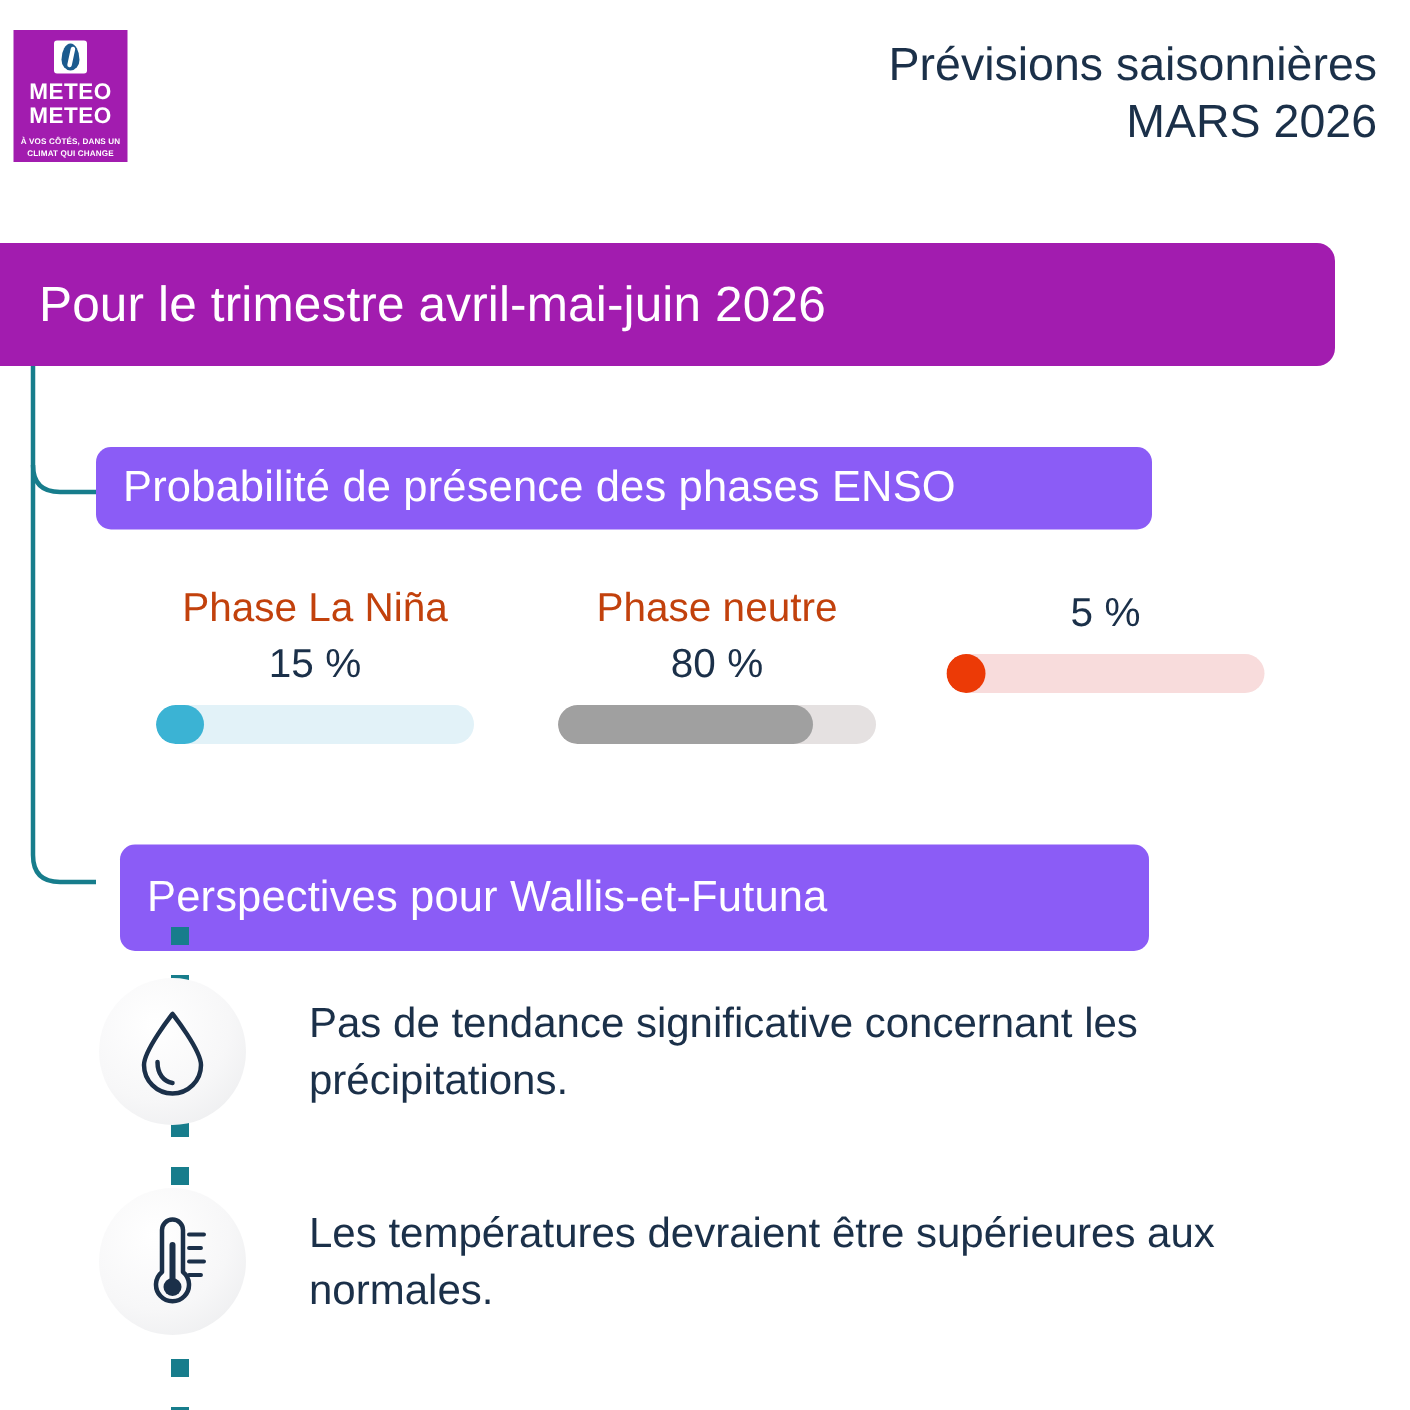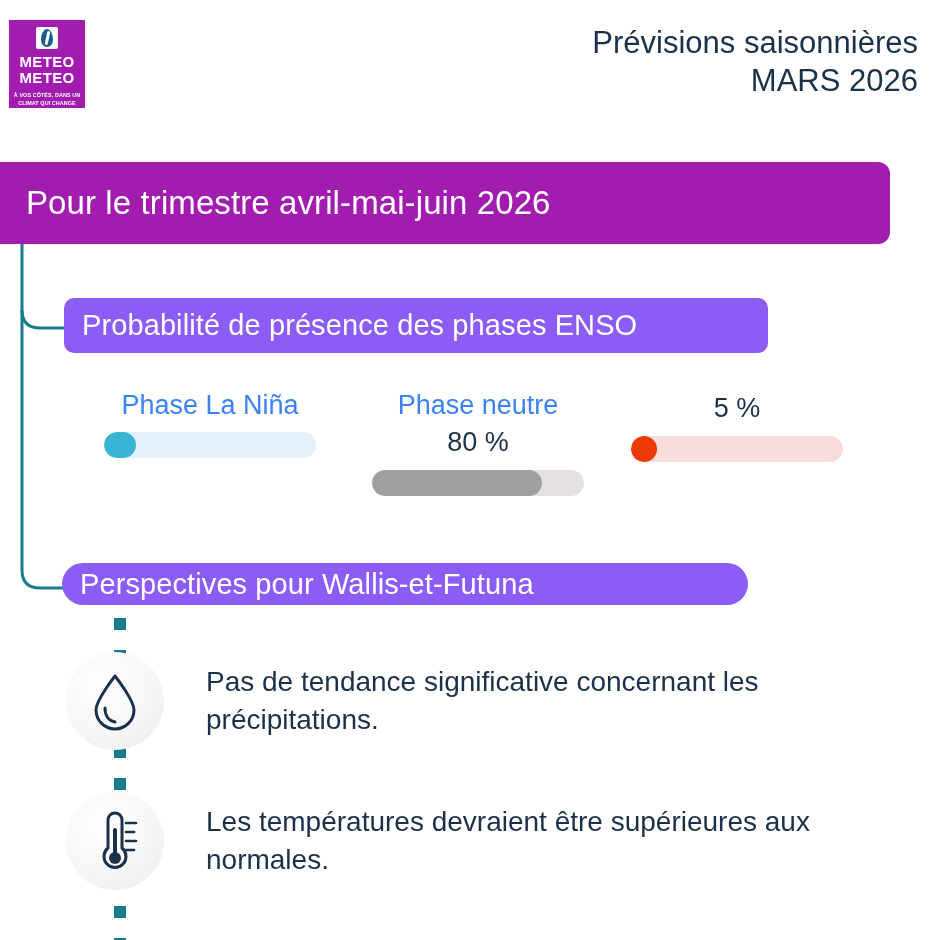--- a/index.html
+++ b/index.html
@@ -140,25 +140,24 @@
     padding-left: 18px;
     letter-spacing: 0.1px;
   }
   #banner-enso {
     left: 64px;
     top: 298px;
     width: 704px;
     height: 55px;
   }
   #banner-persp {
-    left: 62px;
+    left: 80px;
     top: 563px;
     width: 686px;
-    height: 42px;
-    border-radius: 26px;
+    height: 71px;
   }
 
   
   .phases {
     position: absolute;
     left: 0;
     top: 388px;
     width: 940px;
     height: 135px;
   }
@@ -167,21 +166,21 @@
     top: 0;
     width: 212px;
     text-align: center;
   }
   #phase-0 { left: 104px; }
   #phase-1 { left: 372px; }
   #phase-2 { left: 631px; }
 
   .phase-label {
     font-size: 27px;
-    color: #3b82f6;
+    color: #c2410c;
     line-height: 34px;
     white-space: nowrap;
   }
   .phase-value {
     font-size: 27px;
     color: #1b3049;
     line-height: 36px;
     margin-top: 2px;
   }
   .phase-bar {
@@ -270,20 +269,21 @@
 </div>
 
 <div class="banner-teal" id="banner-enso">
   <div class="banner-teal-text">Probabilité de présence des phases ENSO</div>
 </div>
 
 <div class="phases">
 
   <div class="phase" id="phase-0">
     <div class="phase-label">Phase La Niña</div>
+    <div class="phase-value">15 %</div>
     <div class="phase-bar" style="background: rgb(226, 242, 248);">
       <div class="phase-bar-fill" style="background: rgb(59, 179, 212); width: 15%;"></div>
     </div>
   </div>
 
   <div class="phase" id="phase-1">
     <div class="phase-label">Phase neutre</div>
     <div class="phase-value">80 %</div>
     <div class="phase-bar" style="background: rgb(229, 225, 225);">
       <div class="phase-bar-fill" style="background: rgb(160, 160, 160); width: 80%;"></div>

